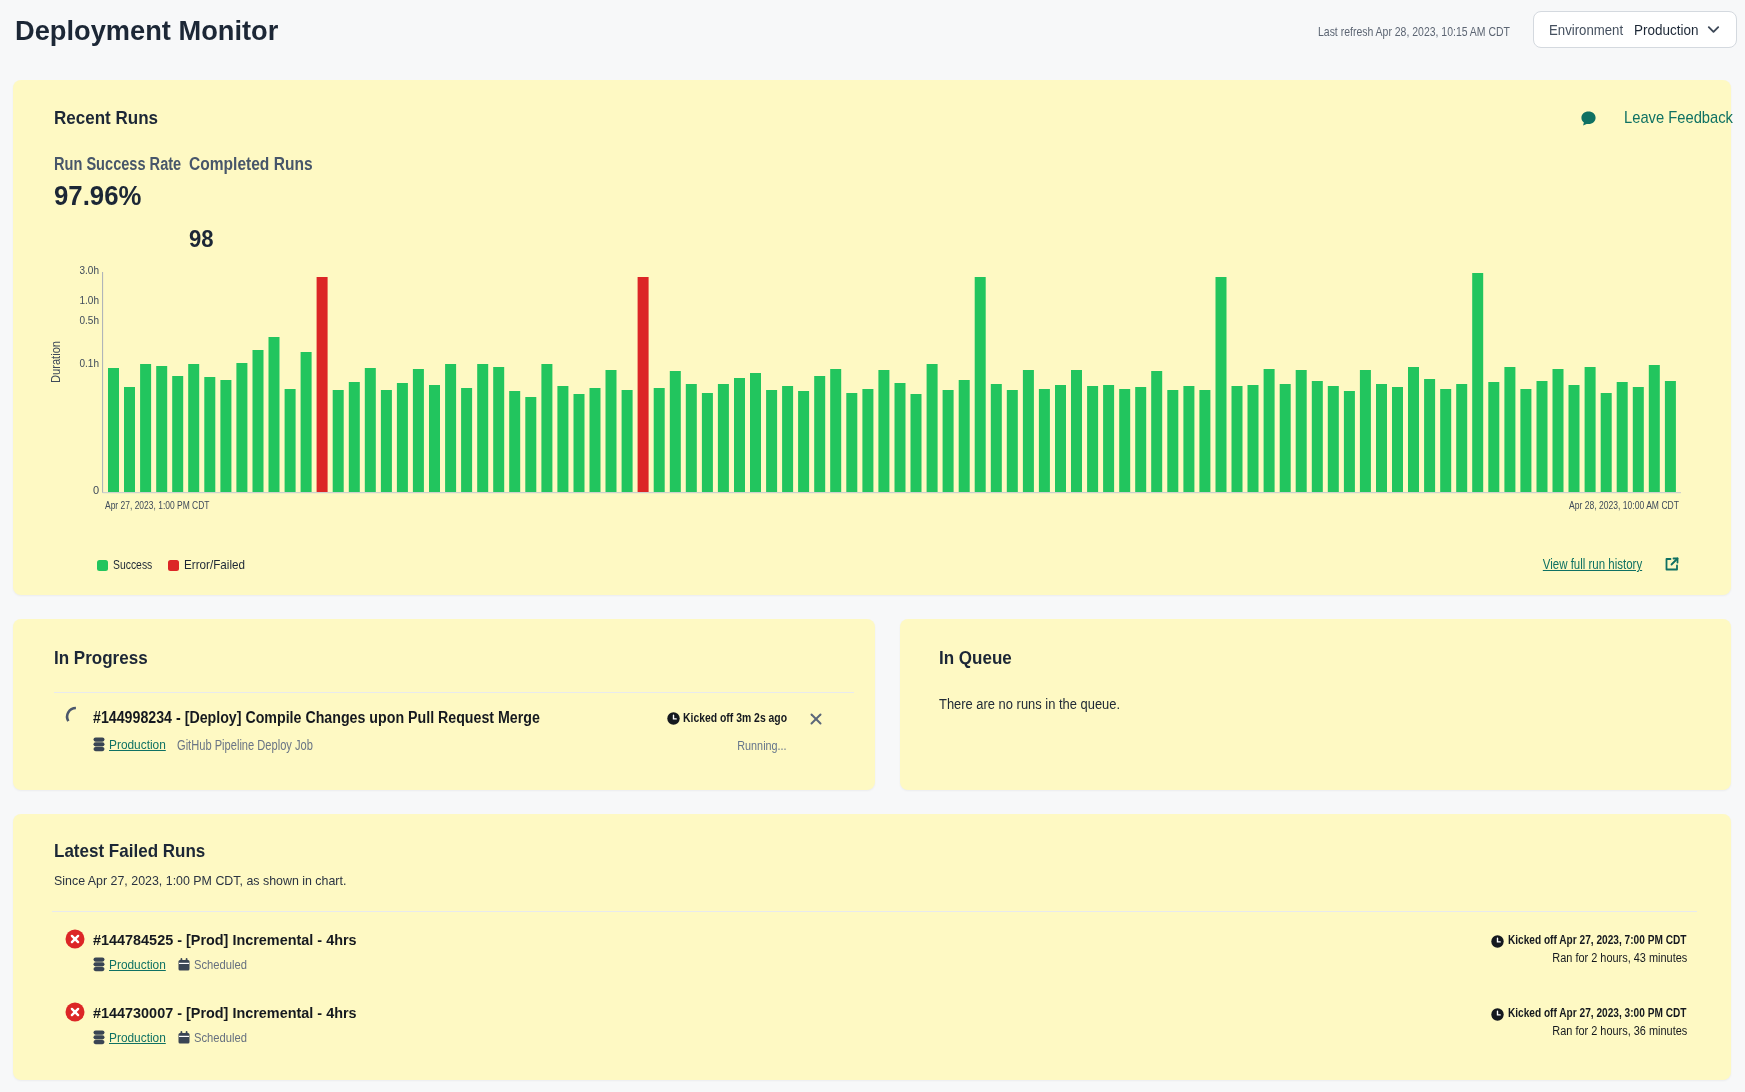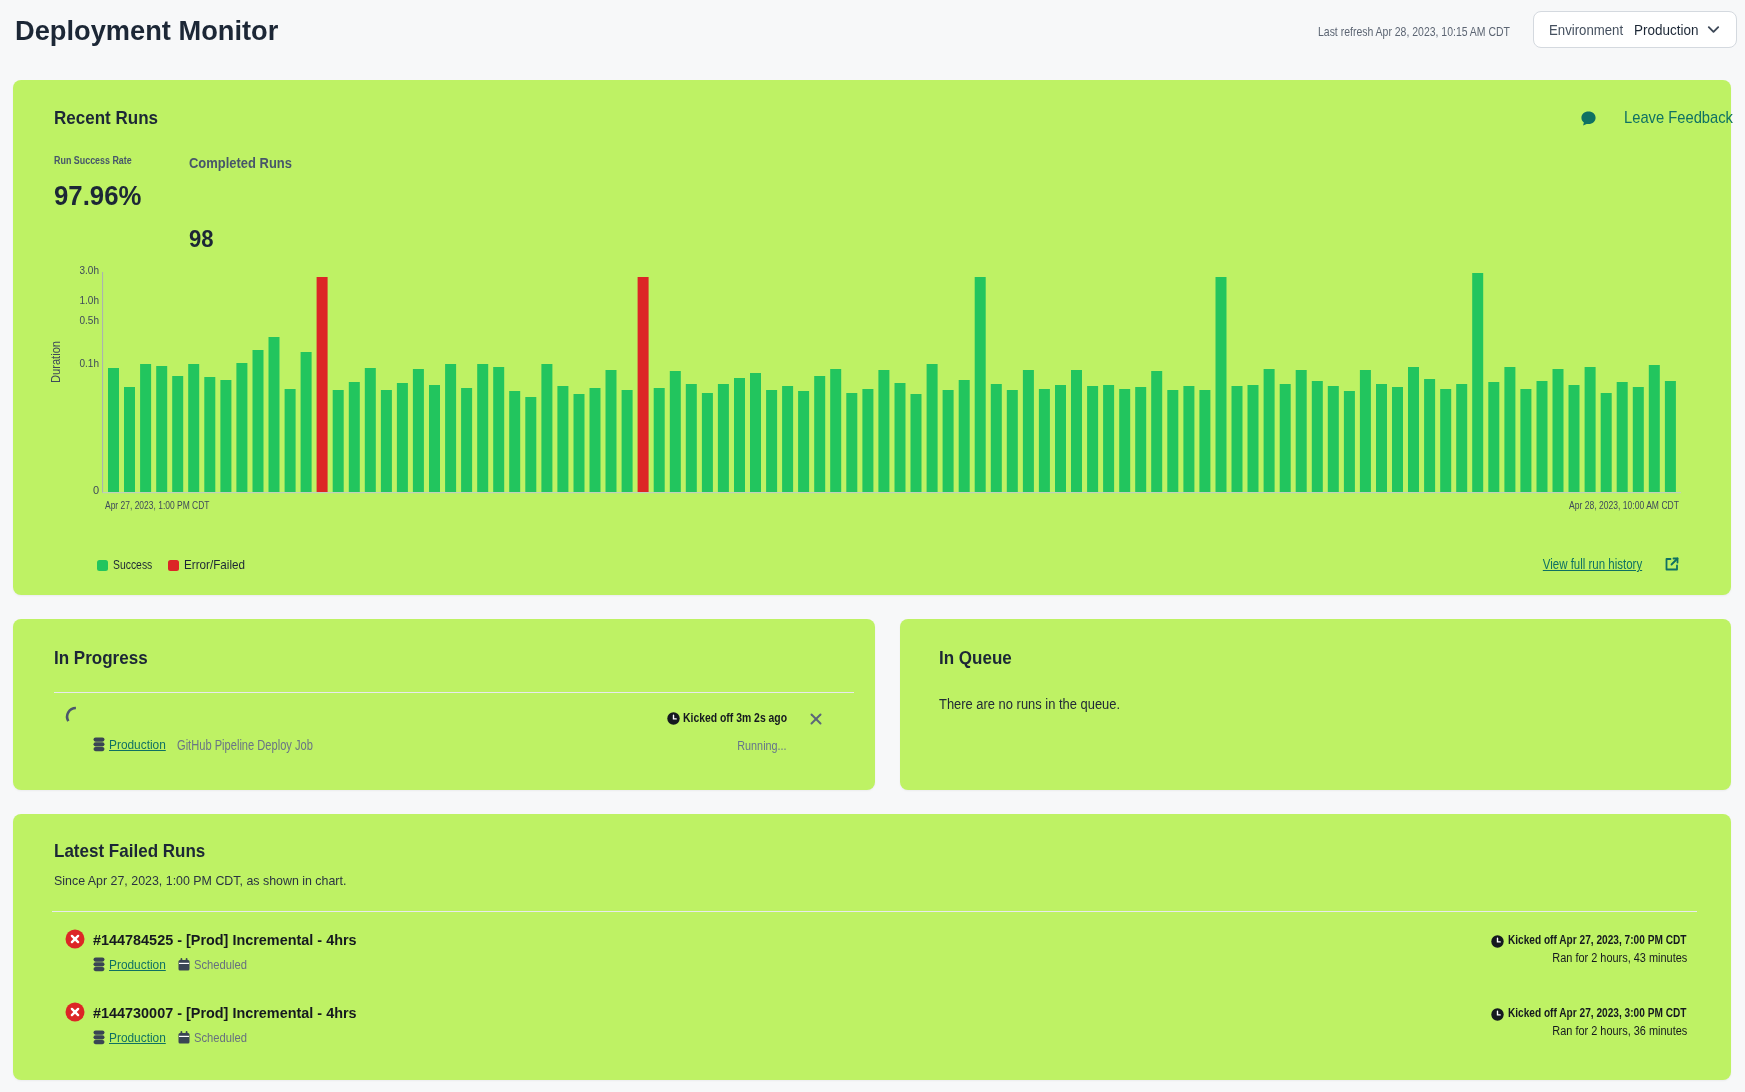--- a/index.html
+++ b/index.html
@@ -1,17 +1,17 @@
 <!DOCTYPE html>
 <html><head><meta charset="utf-8">
 <style>
 * { margin:0; padding:0; box-sizing:border-box; }
 html,body { width:1745px; height:1092px; background:#f7f8f9; font-family:"Liberation Sans", sans-serif; position:relative; overflow:hidden; }
 .abs { position:absolute; }
-.card { position:absolute; background:#bef264; border-radius:8px; box-shadow:0 1px 2px rgba(16,24,40,0.05); }
+.card { position:absolute; background:#fef9c3; border-radius:8px; box-shadow:0 1px 2px rgba(16,24,40,0.05); }
 .h2 { font-size:18.5px; font-weight:bold; color:#1c2736; }
 .teal { color:#0f7163; }
 .rowtitle { font-size:15.5px; font-weight:bold; color:#15191f; }
 .rgroup { display:flex; align-items:center; justify-content:flex-end;gap:12px; }
 .kicked { font-size:12.5px; font-weight:bold; color:#15191f; }
 .ran { font-size:12.5px; color:#15191f; }
 </style></head>
 <body>
 
 <div class="abs" style="left:15px; top:15px; font-size:28px; font-weight:bold; color:#1c2736;"><span style="display:inline-block; white-space:nowrap; transform:scaleX(0.973); transform-origin:0 50%; ">Deployment Monitor</span></div>
@@ -25,22 +25,22 @@
 </div>
 
 <div class="card" style="left:13px; top:80px; width:1718px; height:515px;">
   <div class="abs h2" style="left:41px; top:27px;"><span style="display:inline-block; white-space:nowrap; transform:scaleX(0.92); transform-origin:0 50%; ">Recent Runs</span></div>
   <div class="abs" style="left:1567px; top:28px; width:170px; display:flex; align-items:center;">
     <svg width="17" height="17" viewBox="0 0 18 18" style="flex:none;">
         <path d="M9 1.5 C4.6 1.5 1.5 4.4 1.5 8.2 C1.5 10.3 2.5 12.1 4.1 13.3 L3.3 16.5 L7 14.7 C7.6 14.85 8.3 14.9 9 14.9 C13.4 14.9 16.5 12 16.5 8.2 C16.5 4.4 13.4 1.5 9 1.5 Z" fill="#0f7163"></path>
       </svg>
     <span class="teal" style="font-size:17px; margin-left:27px;text-align:right;"><span style="display:inline-block; white-space:nowrap; transform:scaleX(0.867); transform-origin:0 50%; ">Leave Feedback</span></span>
   </div>
-  <div class="abs" style="left:41px; top:74px; font-size:11px; font-weight:bold; color:#47566a;"><span style="display:inline-block; white-space:nowrap; transform:scaleX(0.81); transform-origin:0 50%; ">Run Success Rate</span></div>
-  <div class="abs" style="left:176px; top:74px; font-size:15px; font-weight:bold; color:#47566a;"><span style="display:inline-block; white-space:nowrap; transform:scaleX(0.864); transform-origin:0 50%; ">Completed Runs</span></div>
+  <div class="abs" style="left:41px; top:74px; font-size:18px; font-weight:bold; color:#47566a;"><span style="display:inline-block; white-space:nowrap; transform:scaleX(0.81); transform-origin:0 50%; ">Run Success Rate</span></div>
+  <div class="abs" style="left:176px; top:74px; font-size:18px; font-weight:bold; color:#47566a;"><span style="display:inline-block; white-space:nowrap; transform:scaleX(0.864); transform-origin:0 50%; ">Completed Runs</span></div>
   <div class="abs" style="left:41px; top:100px; font-size:28px; font-weight:bold; color:#1c2736;"><span style="display:inline-block; white-space:nowrap; transform:scaleX(0.92); transform-origin:0 50%; ">97.96%</span></div>
   <div class="abs" style="left:176px; top:100px; font-size:24px; font-weight:bold; color:#1c2736;margin-top:45px;"><span style="display:inline-block; white-space:nowrap; transform:scaleX(0.92); transform-origin:0 50%; ">98</span></div>
 
   <svg class="abs" style="left:27px; top:178px;" width="1660" height="260" viewBox="0 0 1660 260">
     <text x="19.5" y="104" transform="rotate(-90 19.5 104)" text-anchor="middle" font-size="12.5" fill="#3e4a5a" textLength="42" lengthAdjust="spacingAndGlyphs">Duration</text>
     <text x="59" y="16.3" text-anchor="end" font-size="11" fill="#3e4a5a" textLength="19.5" lengthAdjust="spacingAndGlyphs">3.0h</text>
     <text x="59" y="45.9" text-anchor="end" font-size="11" fill="#3e4a5a" textLength="19.5" lengthAdjust="spacingAndGlyphs">1.0h</text>
     <text x="59" y="65.5" text-anchor="end" font-size="11" fill="#3e4a5a" textLength="19.5" lengthAdjust="spacingAndGlyphs">0.5h</text>
     <text x="59" y="109.4" text-anchor="end" font-size="11" fill="#3e4a5a" textLength="19.5" lengthAdjust="spacingAndGlyphs">0.1h</text>
     <text x="59" y="235.8" text-anchor="end" font-size="11" fill="#3e4a5a">0</text>
@@ -161,20 +161,21 @@
       </svg>
   </div>
 </div>
 
 <div class="card" style="left:13px; top:619px; width:862px; height:171px;">
   <div class="abs h2" style="left:41px; top:28px;"><span style="display:inline-block; white-space:nowrap; transform:scaleX(0.92); transform-origin:0 50%; ">In Progress</span></div>
   <div class="abs" style="left:41px; top:73px; width:800px; height:1px; background:#e8eaed;"></div>
   <svg class="abs" style="left:51px; top:86px;" width="24" height="24" viewBox="0 0 24 24" fill="none">
       <path d="M11.9 3 A 8.8 8.8 0 0 0 4.3 16.2" stroke="#4b576b" stroke-width="2.6"></path>
     </svg>
+  <div class="abs rowtitle" style="left:80px; top:90px; font-size:16px;"><span style="display:inline-block; white-space:nowrap; transform:scaleX(0.888); transform-origin:0 50%; ">#144998234 - [Deploy] Compile Changes upon Pull Request Merge</span></div>
   <div class="abs" style="left:654px; top:92px;"><svg width="13" height="13" viewBox="0 0 13 13" style="flex:none;">
         <circle cx="6.5" cy="6.5" r="6.2" fill="#15191f"></circle>
         <polyline points="6.5,3.2 6.5,6.9 9.2,6.9" stroke="#fff" stroke-width="1.4" fill="none" stroke-linecap="round"></polyline>
       </svg></div>
   <div class="abs kicked" style="right:87.6px; top:91px; font-size:13px; text-align:right;"><span style="display:inline-block; white-space:nowrap; transform:scaleX(0.8); transform-origin:100% 50%; ">Kicked off 3m 2s ago</span></div>
   <svg class="abs" style="left:797px; top:94px;" width="12" height="12" viewBox="0 0 12 12" stroke="#5b6779" stroke-width="2" stroke-linecap="round">
       <line x1="1.5" y1="1.5" x2="10.5" y2="10.5"></line>
       <line x1="10.5" y1="1.5" x2="1.5" y2="10.5"></line>
     </svg>
   <svg class="abs" style="left:80px; top:118px;" width="12" height="15" viewBox="0 0 12 15" fill="#3a4554">

